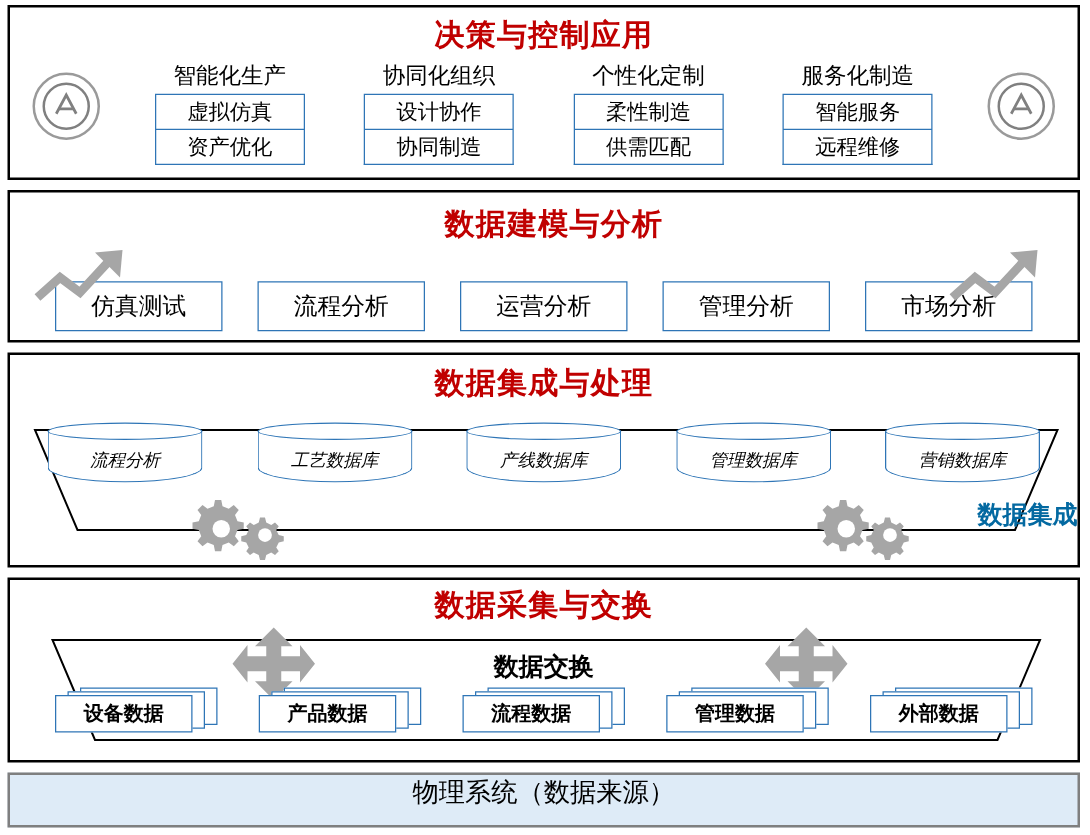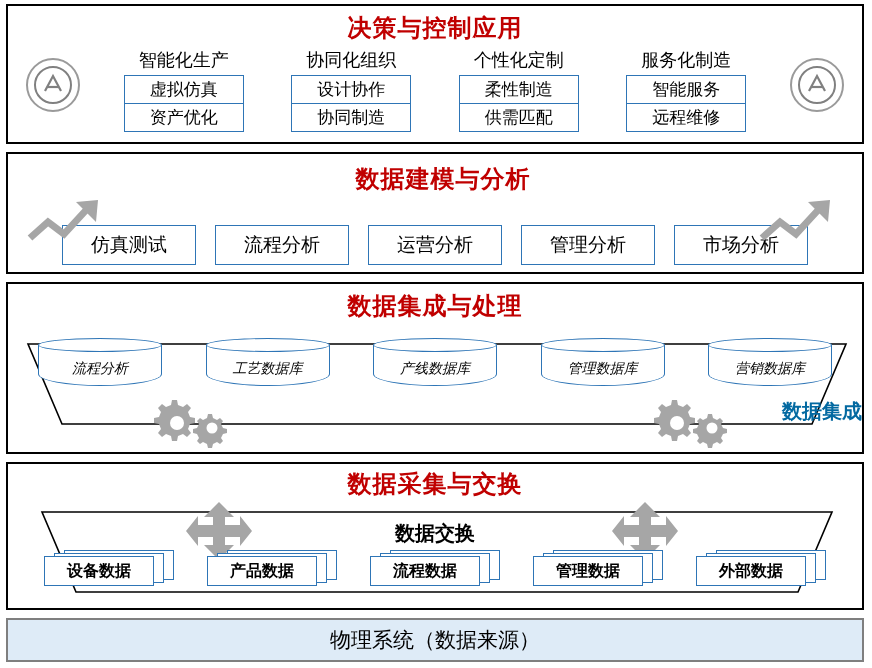--- a/index.html
+++ b/index.html
@@ -80,21 +80,21 @@
   #appicon-left { left: 18px; }
   #appicon-right { right: 18px; }
   .appicon svg { display: block; }
 
   
   #layer2 { top: 152px; height: 122px; }
   #layer2 .layer-title { margin-top: 9px; padding-left: 16px; }
   .l2-boxes {
     display: flex;
     justify-content: space-between;
-    padding: 0 54px;
+    padding: 0 36px;
     margin-top: 30px;
   }
   .l2-boxes .blue-box {
     width: 134px;
     font-size: 19px;
     padding: 6px 0;
   }
   .arrow-up {
     position: absolute;
     top: 42px;
@@ -218,21 +218,21 @@
   #cross-left { left: 176px; top: 36px; }
   #cross-right { right: 182px; top: 36px; }
 
   
   #layer5 {
     top: 618px;
     height: 44px;
     background: #deebf7;
     border: 2px solid #7f7f7f;
     display: flex;
-    align-items: center;
+    align-items: flex-start;
     justify-content: center;
   }
   #layer5 .phys-label {
     font-size: 21px;
     color: #000;
     font-weight: normal;
   }
 </style>
 </head>
 <body>

